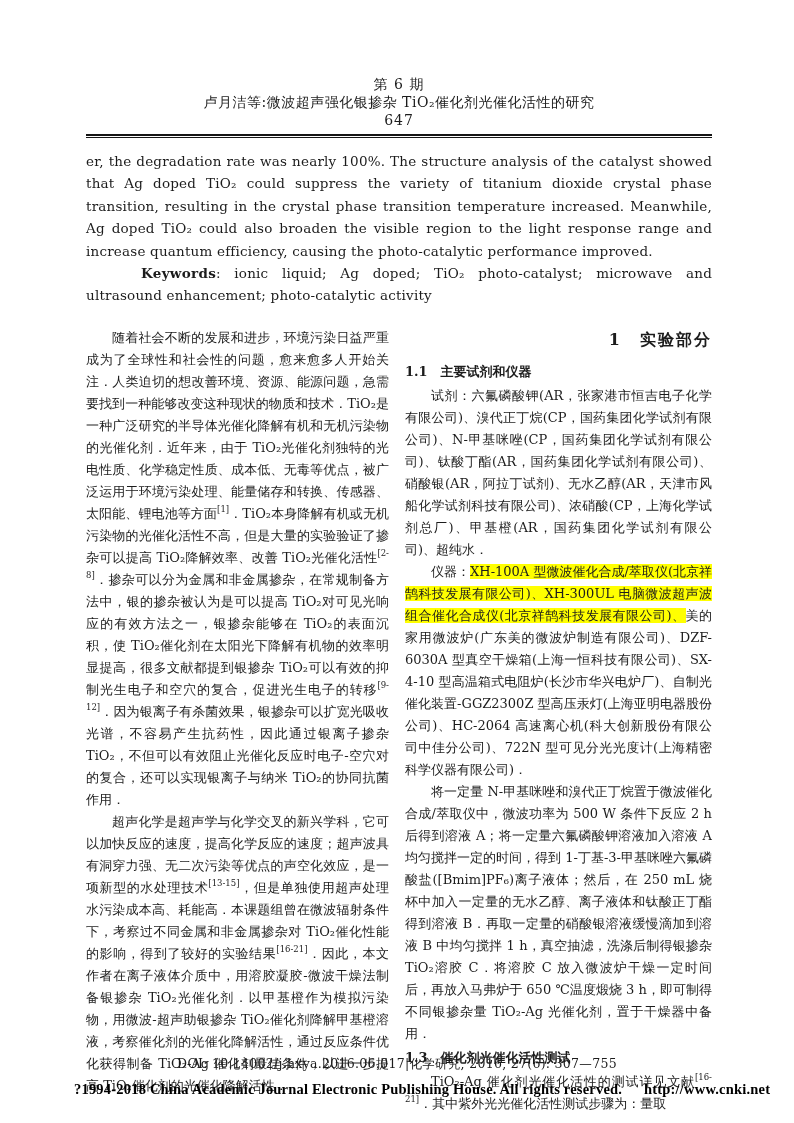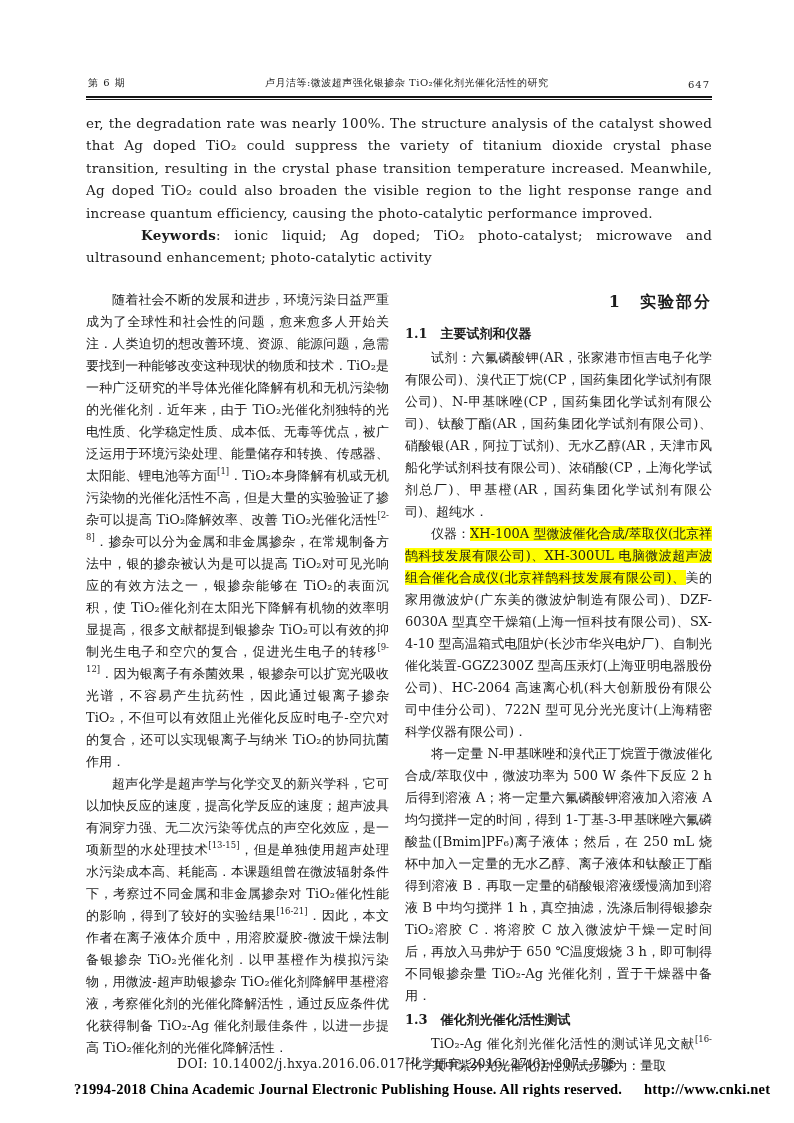--- a/index.html
+++ b/index.html
@@ -8,23 +8,24 @@
     background:#ffffff;
     color:#1c1c1c;
     font-family:"DejaVu Serif","Liberation Serif",serif;
     position:relative;
     overflow:hidden;
   }
   .page { position:absolute; inset:0; padding:76px 82px 0 86px; }
 
   
   .page-header {
-    display:flex; align-items:flex-end;
-    font-size:10px; letter-spacing:1px;
+    display:flex; align-items:center;
+    font-size:14px; letter-spacing:1px;
     padding:0 2px 6px 2px;
+    flex-direction:column;
   }
   .page-header .running-title { flex:1; text-align:center; letter-spacing:0.5px; }
   .rule-thick { height:2px; background:#151515; }
   .rule-thin  { height:1px; background:#151515; margin-top:1px; }
 
   
   .abstract { margin-top:12px; font-size:13.5px; line-height:22.4px; text-align:justify; letter-spacing:0.2px; }
   .keywords { text-indent:18px; }
   .keywords b { letter-spacing:0.3px;margin-left:37px; }
 

